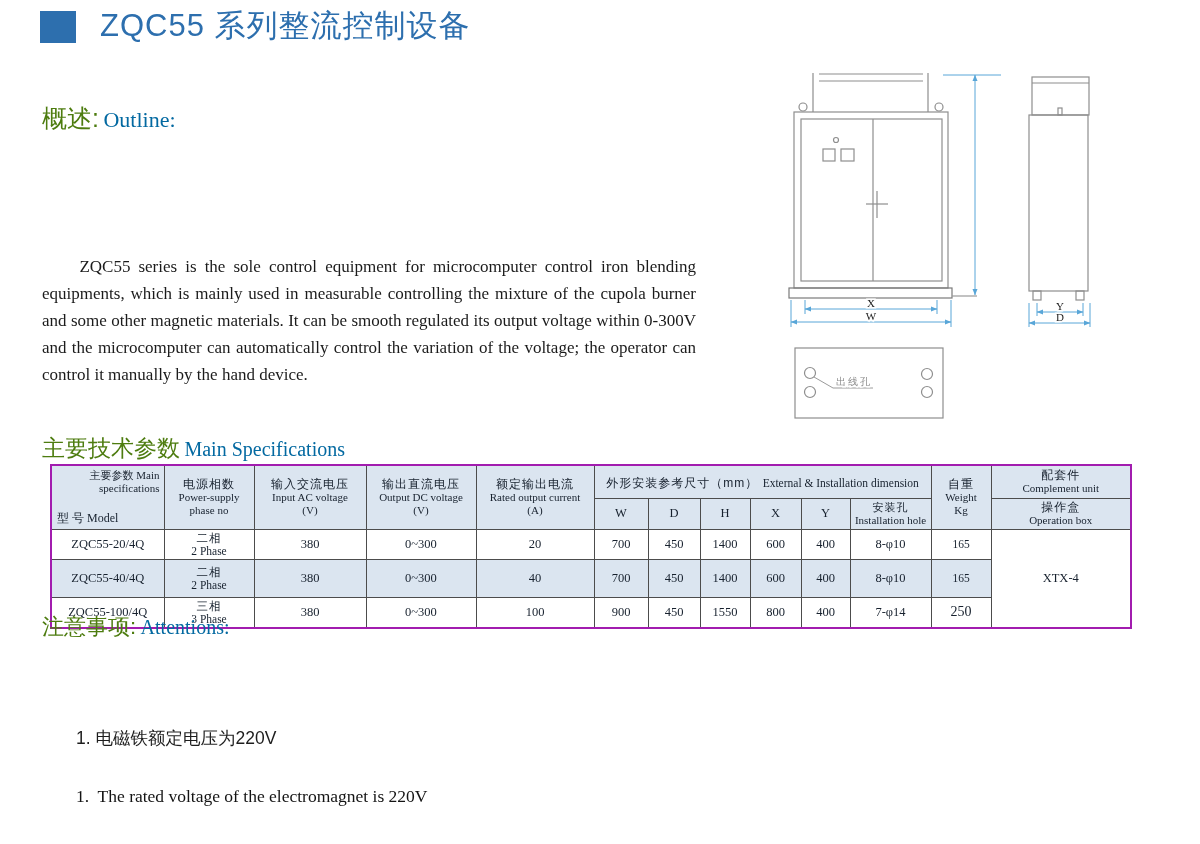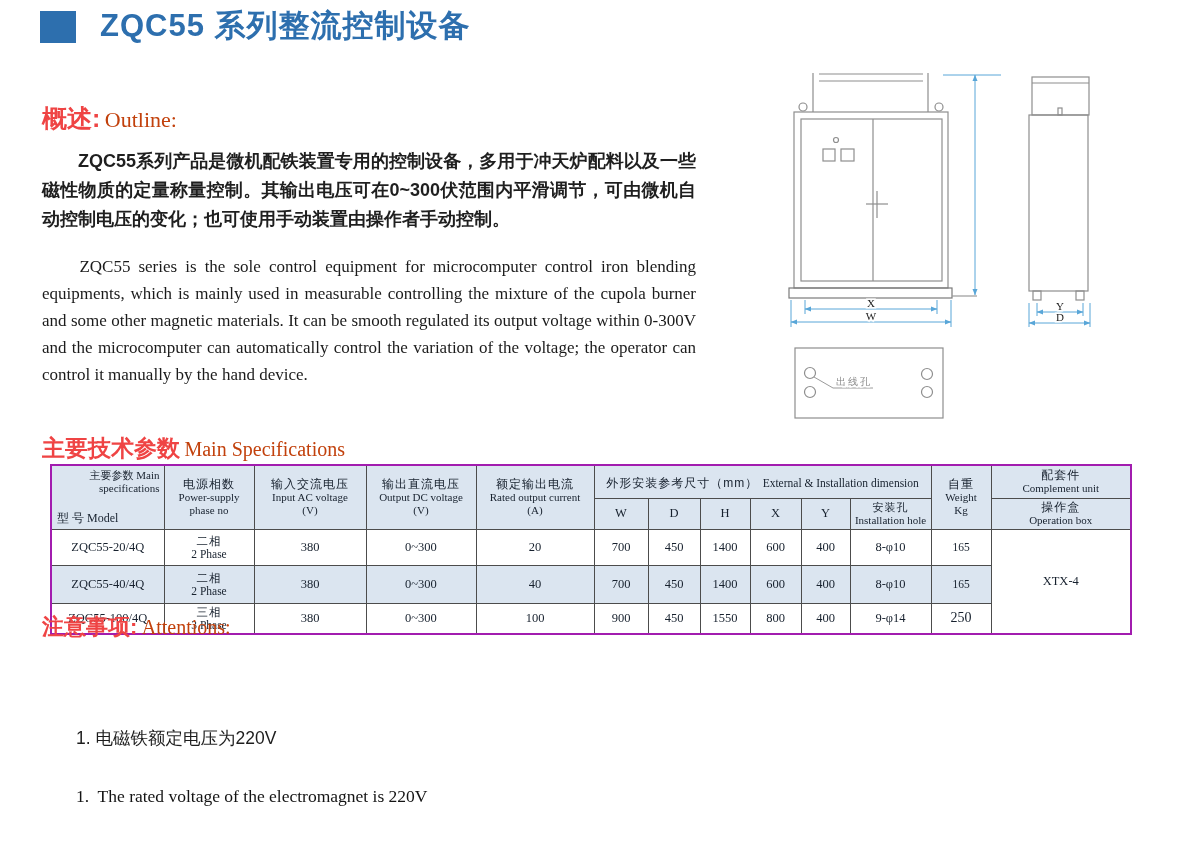--- a/index.html
+++ b/index.html
@@ -2,25 +2,25 @@
 <html><head>
 <meta charset="utf-8">
 <style>
   * { margin:0; padding:0; box-sizing:border-box; }
   html,body { background:#ffffff; }
   body { font-family:"Liberation Sans", sans-serif; }
   .page { position:relative; width:1200px; height:844px; background:#ffffff; overflow:hidden; }
   .abs { position:absolute; }
 
   
-  .title-cn { left:100px; top:5px; font-size:31px; font-weight:bold; color:#2d6fae; letter-spacing:1px; }
+  .title-cn { left:100px; top:5px; font-size:31px; font-weight:normal; color:#2d6fae; letter-spacing:1px; }
   .title-en { left:100px; top:47px; font-size:24px; font-weight:bold; color:#2d6fae; font-family:"Liberation Serif", serif; }
   .bullet-square { left:40px; top:11px; width:36px; height:32px; background:#2d6fae; }
-  .sec-head-cn { font-size:23px; font-weight:bold; color:#ef4444; }
-  .sec-head-en { font-size:20px; color:#c2410c; font-family:"Liberation Serif", serif; }
+  .sec-head-cn { font-size:23px; font-weight:normal; color:#4d7c0f; }
+  .sec-head-en { font-size:20px; color:#0369a1; font-family:"Liberation Serif", serif; }
 
   .para-cn { left:42px; top:147px; width:654px; font-size:18px; line-height:29px; color:#1f1f1f;
              text-indent:2em; text-align:justify; font-weight:600; }
   .para-en { left:42px; top:253px; width:654px; font-size:17px; line-height:27px; color:#1b1b1b;
              text-indent:2.2em; text-align:justify; font-family:"Liberation Serif", serif; }
 
   
   .drawing { position:absolute; left:770px; top:60px; }
   .dimtext { font-family:"Liberation Serif", serif; font-size:11px; fill:#1a1a1a;
              stroke:#ffffff; stroke-width:3px; paint-order:stroke; text-anchor:middle; }
@@ -29,21 +29,21 @@
 
   
   .spec-table { position:absolute; left:50px; top:464px; width:1080px;
                 border-collapse:collapse; table-layout:fixed; border:2px solid #a21caf; }
   .spec-table td { border:1px solid #4c4c4c; text-align:center; vertical-align:middle;
                    padding:0 2px; color:#17212e; overflow:hidden; }
   .hdr td { background:#dbe5f0; }
   .shaded-row td { background:#dbe5f0; }
   .hr1 td { height:33px; }
   .hr2 td { height:31px; }
-  .dr1 td { height:36px; }
+  .dr1 td { height:30px; }
   .dr2 td { height:38px; }
   .dr3 td { height:31px; }
   .cn  { font-size:12px; letter-spacing:1px; display:block; line-height:14px; }
   .en  { font-family:"Liberation Serif", serif; font-size:11px; display:block; line-height:13px; letter-spacing:0; }
   .val { font-family:"Liberation Serif", serif; font-size:12.5px; }
   .corner-cell { position:relative; background-color:#dbe5f0;
                  background-image:linear-gradient(to bottom right,
                    rgba(0,0,0,0) calc(50% - 0.6px), #4c4c4c calc(50% - 0.6px),
                    #4c4c4c calc(50% + 0.6px), rgba(0,0,0,0) calc(50% + 0.6px)); }
   .corner-top { position:absolute; top:3px; right:4px; text-align:right; }
@@ -60,21 +60,20 @@
 <div class="page">
 
   <div class="abs bullet-square"></div>
   <div class="abs title-cn">ZQC55 系列整流控制设备</div>
 
   <div class="abs" style="left:42px; top:102px;">
     <span class="sec-head-cn" style="font-size:25px;">概述:</span>
     <span class="sec-head-en" style="font-size:22px;">Outline:</span>
   </div>
 
-  <p class="abs para-cn">ZQC55系列产品是微机配铁装置专用的控制设备，多用于冲天炉配料以及一些磁性物质的定量称量控制。其输出电压可在0~300伏范围内平滑调节，可由微机自动控制电压的变化；也可使用手动装置由操作者手动控制。</p>
   <p class="abs para-en">ZQC55 series is the sole control equipment for microcomputer control iron blending equipments, which is mainly used in measurable controlling the mixture of the cupola burner and some other magnetic materials. It can be smooth regulated  its output voltage within 0-300V and the microcomputer can automatically control the variation of the voltage; the operator can control it manually by the hand device.</p>
 
   <svg class="drawing" width="430" height="370" viewBox="0 0 430 370">
     <defs>
       <marker id="ar" viewBox="0 0 8 8" refX="7.2" refY="4" markerWidth="7" markerHeight="7" orient="auto-start-reverse">
         <path d="M0,1 L7.6,4 L0,7 Z" fill="#58a6d8"></path>
       </marker>
     </defs>
 
     <g stroke="#8e8e8e" fill="none" stroke-width="1.2">
@@ -266,21 +265,21 @@
           <span class="en" style="font-size:11.5px;">3 Phase</span>
         </td>
         <td class="val">380</td>
         <td class="val">0~300</td>
         <td class="val">100</td>
         <td class="val">900</td>
         <td class="val">450</td>
         <td class="val">1550</td>
         <td class="val">800</td>
         <td class="val">400</td>
-        <td class="val">9-φ14</td>
+        <td class="val">7-φ14</td>
         <td class="val" style="font-size:14px;">250</td>
       </tr>
     </tbody>
   </table>
 
   <div class="abs" style="left:42px; top:612px;">
     <span class="sec-head-cn" style="font-size:22px;">注意事项:</span>
     <span class="sec-head-en">Attentions:</span>
   </div>
 

